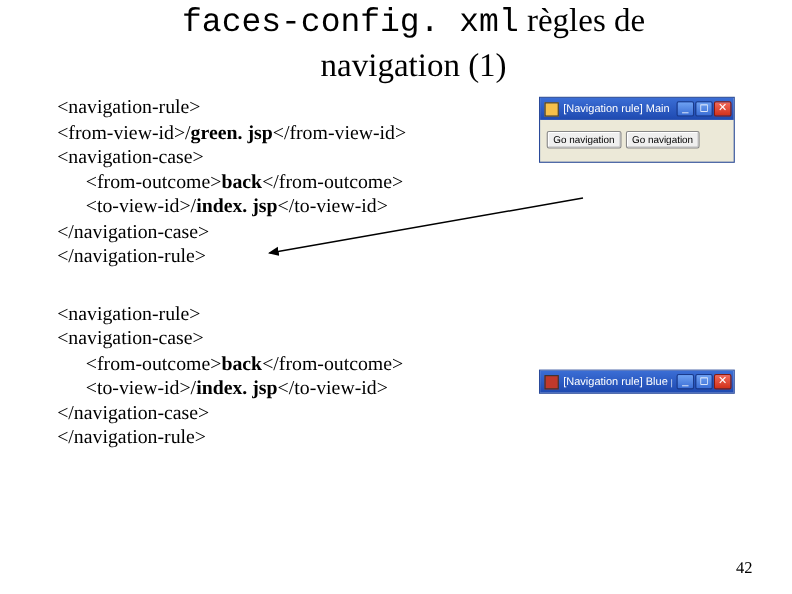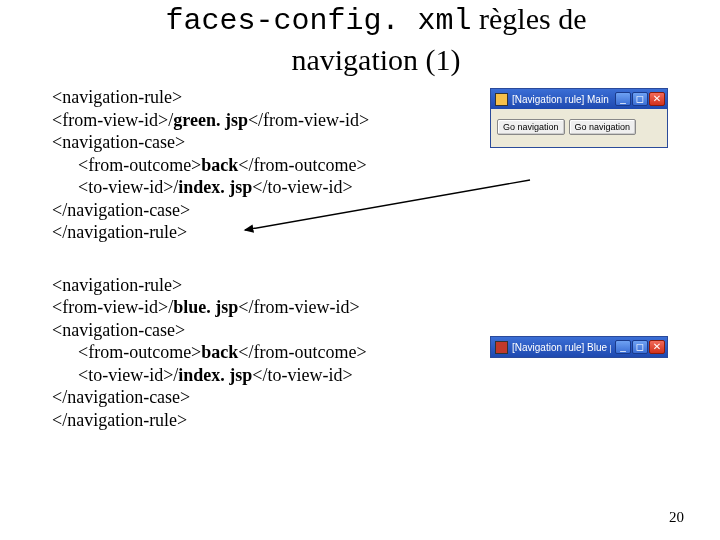--- a/index.html
+++ b/index.html
@@ -115,21 +115,20 @@
         <div class="line"><span>&lt;from-view-id&gt;/</span><b>green. jsp</b><span>&lt;/from-view-id&gt;</span></div>
         <div class="line"><span>&lt;navigation-case&gt;</span></div>
         <div class="line"><span class="indent"></span><span>&lt;from-outcome&gt;</span><b>back</b><span>&lt;/from-outcome&gt;</span></div>
         <div class="line"><span class="indent"></span><span>&lt;to-view-id&gt;/</span><b>index. jsp</b><span>&lt;/to-view-id&gt;</span></div>
         <div class="line"><span>&lt;/navigation-case&gt;</span></div>
         <div class="line"><span>&lt;/navigation-rule&gt;</span></div>
       </div>
 
       <div class="rule-block">
         <div class="line"><span>&lt;navigation-rule&gt;</span></div>
-        <div class="line"><span>&lt;from-view-id&gt;/</span><b>blue. jsp</b><span>&lt;/from-view-id&gt;</span></div>
         <div class="line"><span>&lt;navigation-case&gt;</span></div>
         <div class="line"><span class="indent"></span><span>&lt;from-outcome&gt;</span><b>back</b><span>&lt;/from-outcome&gt;</span></div>
         <div class="line"><span class="indent"></span><span>&lt;to-view-id&gt;/</span><b>index. jsp</b><span>&lt;/to-view-id&gt;</span></div>
         <div class="line"><span>&lt;/navigation-case&gt;</span></div>
         <div class="line"><span>&lt;/navigation-rule&gt;</span></div>
       </div>
 
     </div>
 
     <div class="windows">
@@ -169,15 +168,15 @@
 
   <svg class="arrow" width="720" height="540">
     <defs>
       <marker id="ah" markerWidth="8" markerHeight="8" refX="6" refY="3" orient="auto">
         <path d="M0,0 L7,3 L0,6 Z" fill="#000"></path>
       </marker>
     </defs>
     <line x1="530" y1="180" x2="245" y2="230" stroke="#000" stroke-width="1.4" marker-end="url(#ah)"></line>
   </svg>
 
-  <div class="page-num">20</div>
+  <div class="page-num">42</div>
 
 </div>
 
 </body></html>

